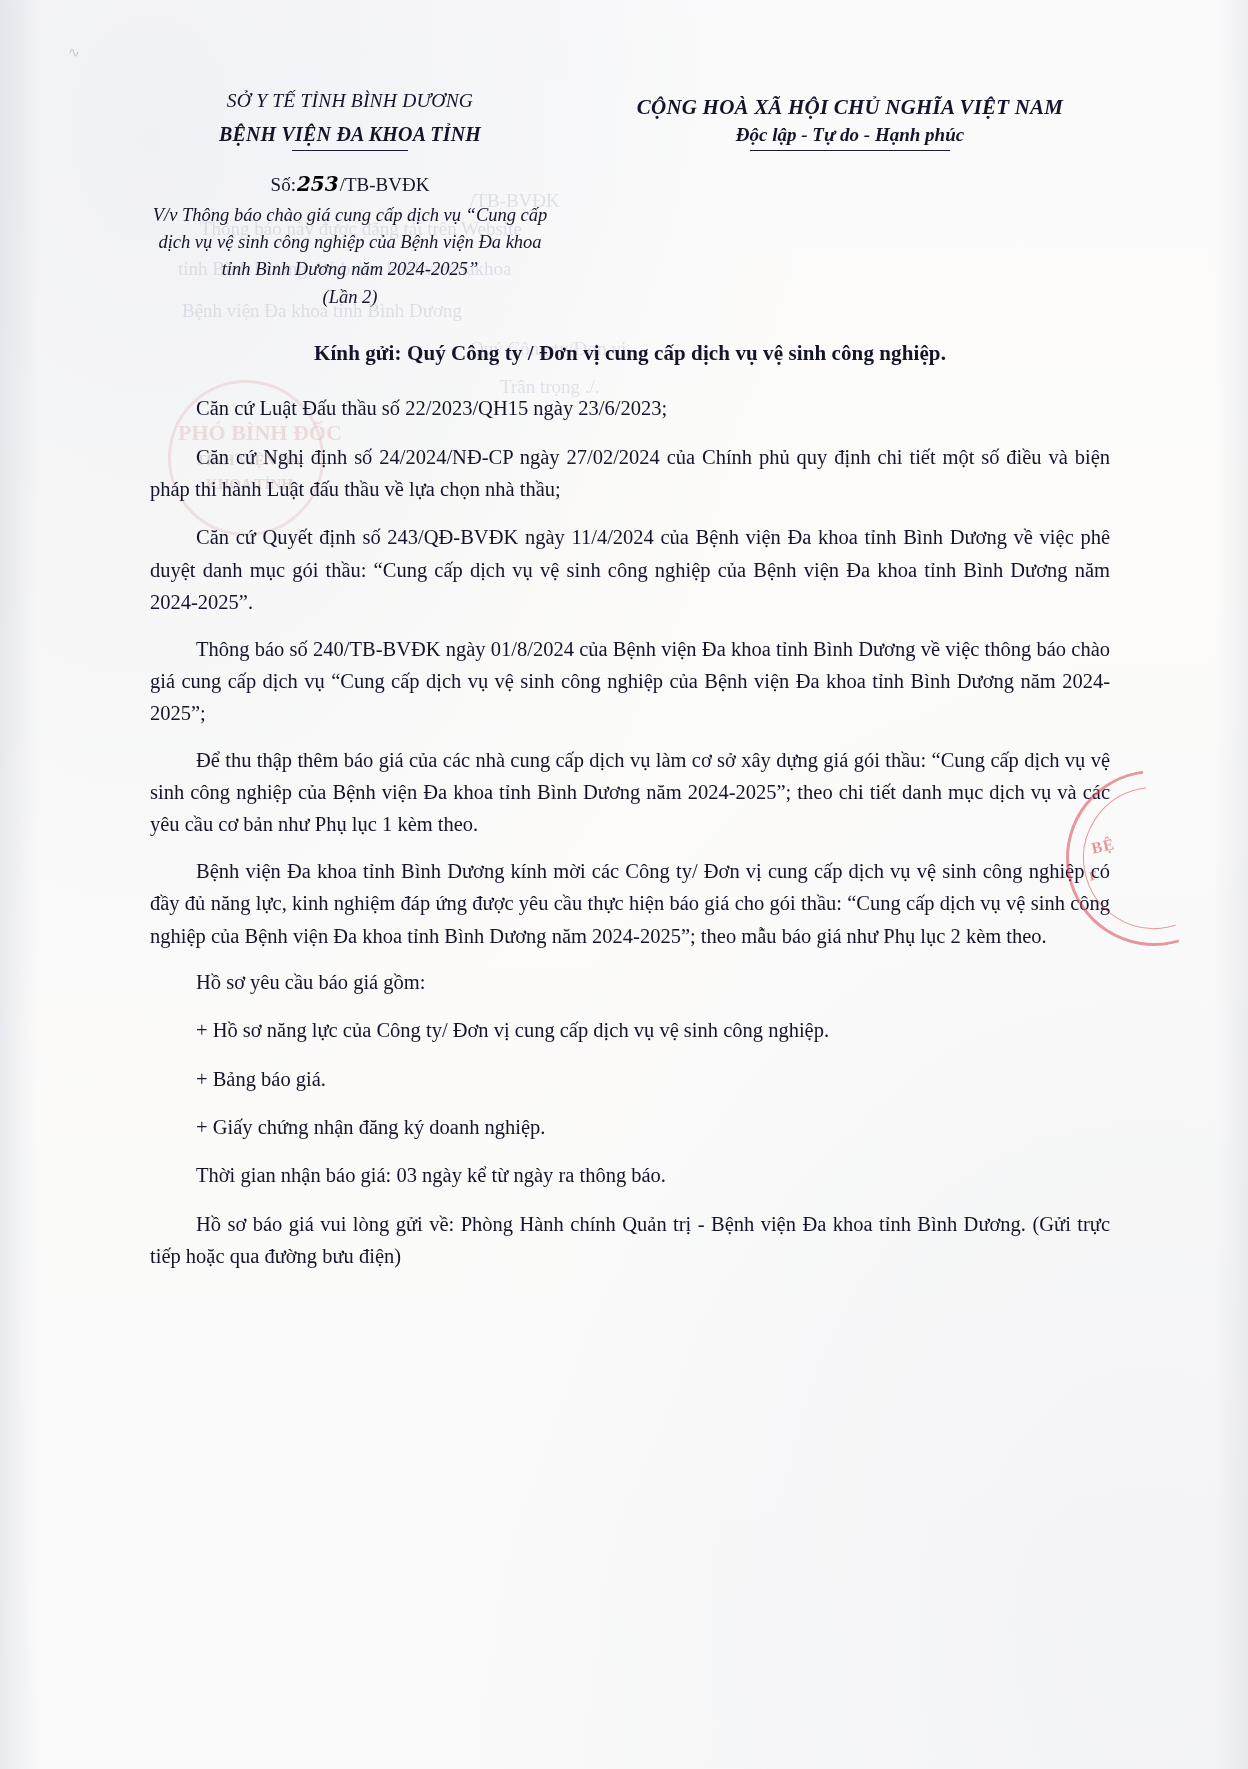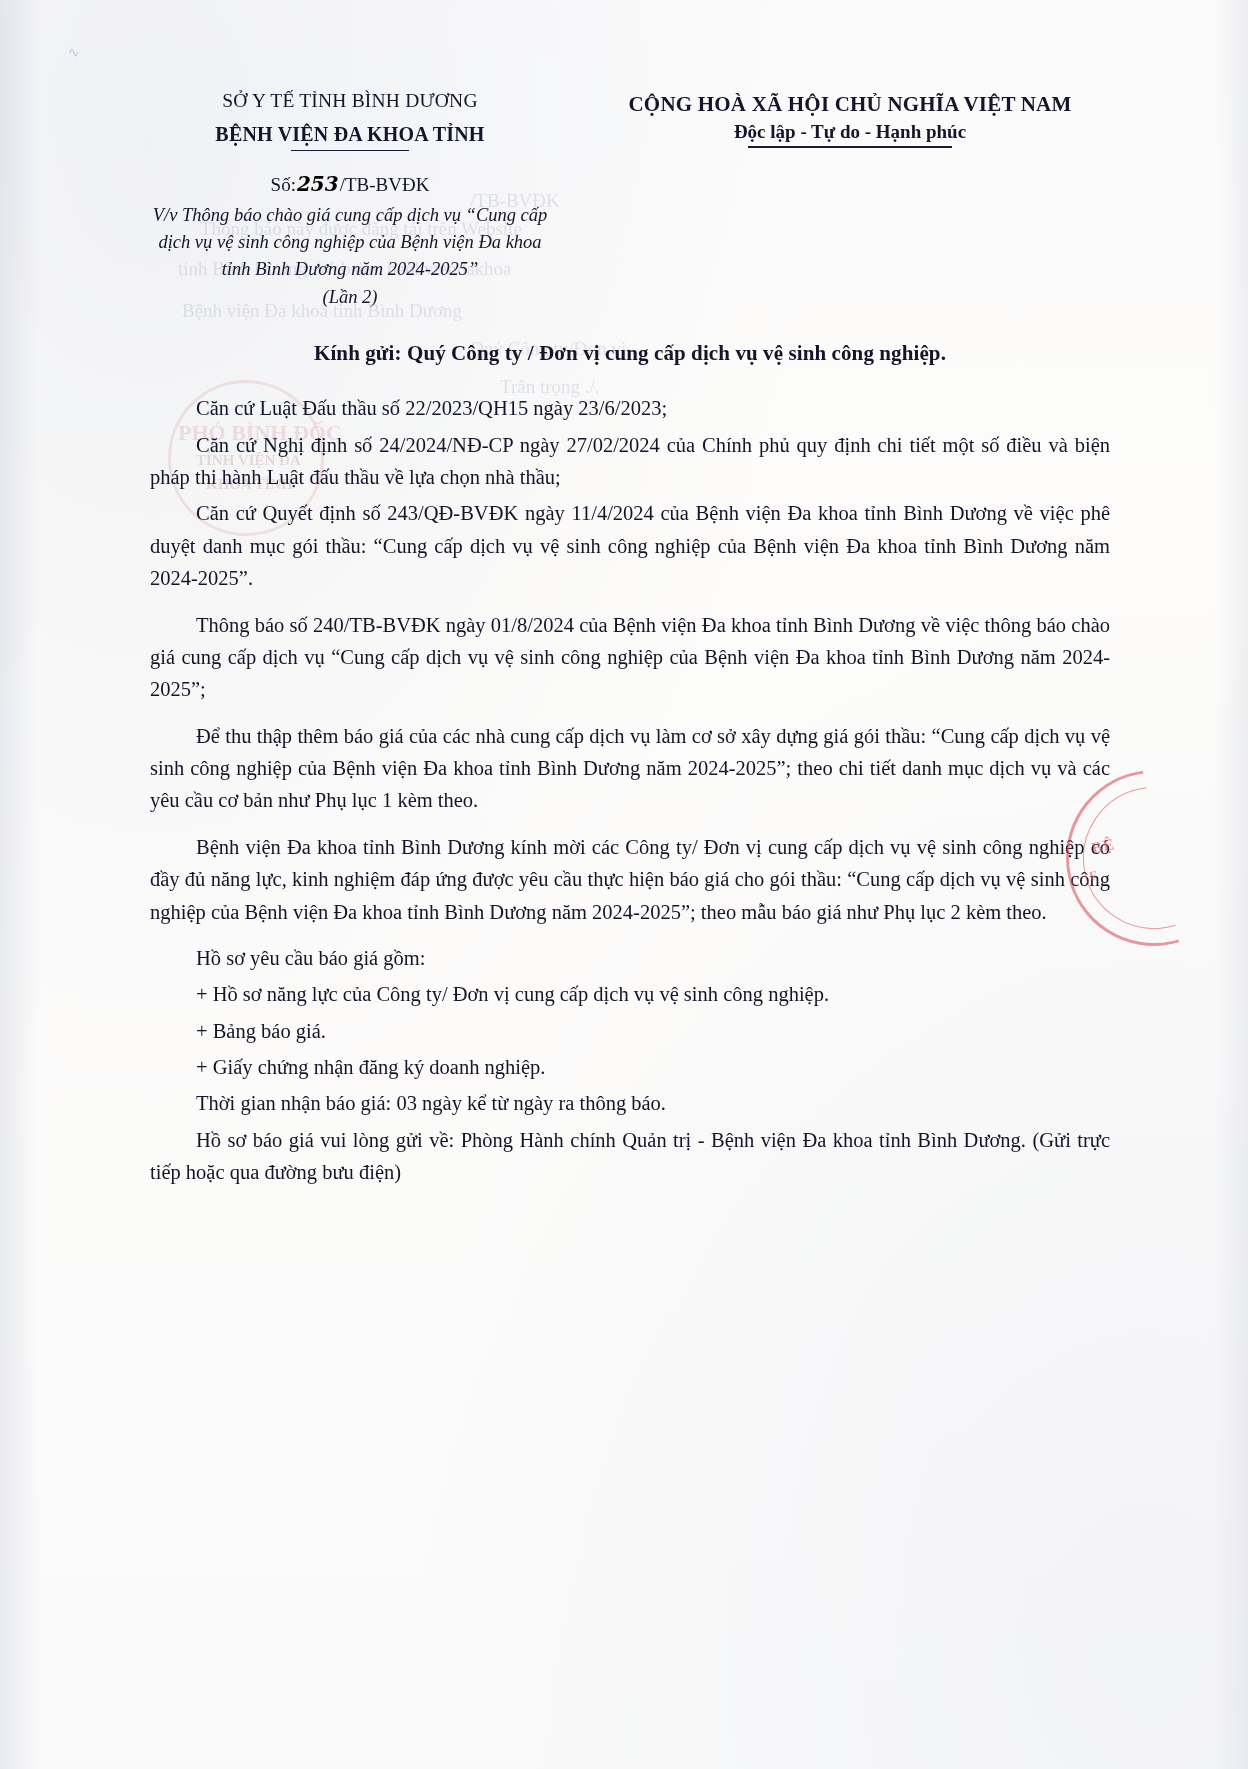--- a/index.html
+++ b/index.html
@@ -42,22 +42,23 @@
   .content {
     position: absolute;
     left: 150px;
     top: 88px;
     width: 960px;
   }
 
   
   .header {
     display: flex;
-    align-items: center;
+    align-items: flex-end;
     justify-content: space-between;
+    font-style: italic;
   }
   .header-left {
     width: 400px;
     text-align: center;
     padding-top: 2px;
   }
   .header-right {
     width: 520px;
     text-align: center;
   }
@@ -163,21 +164,21 @@
   }
 
   
   .body {
     margin-top: 26px;
     font-size: 20.5px;
     line-height: 1.58;
     text-align: justify;
   }
   .body p {
-    margin: 4px 0 2px 0;
+    margin: 16px 0 2px 0;
     text-indent: 46px;
   }
   .body p.gap {
     margin-top: 14px;
   }
   .body p.sub {
     text-indent: 46px;
   }
 
   

